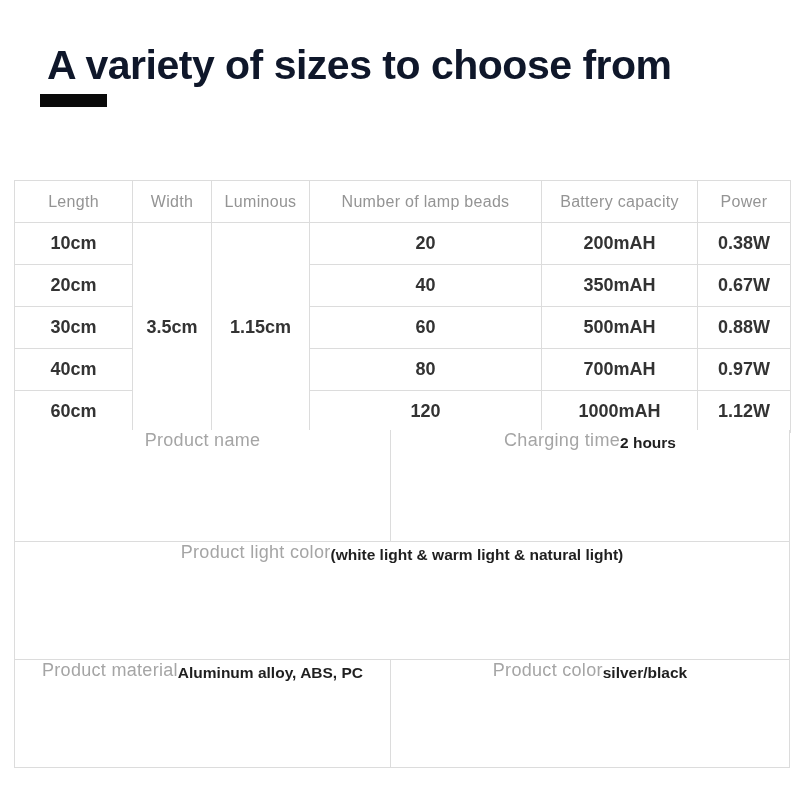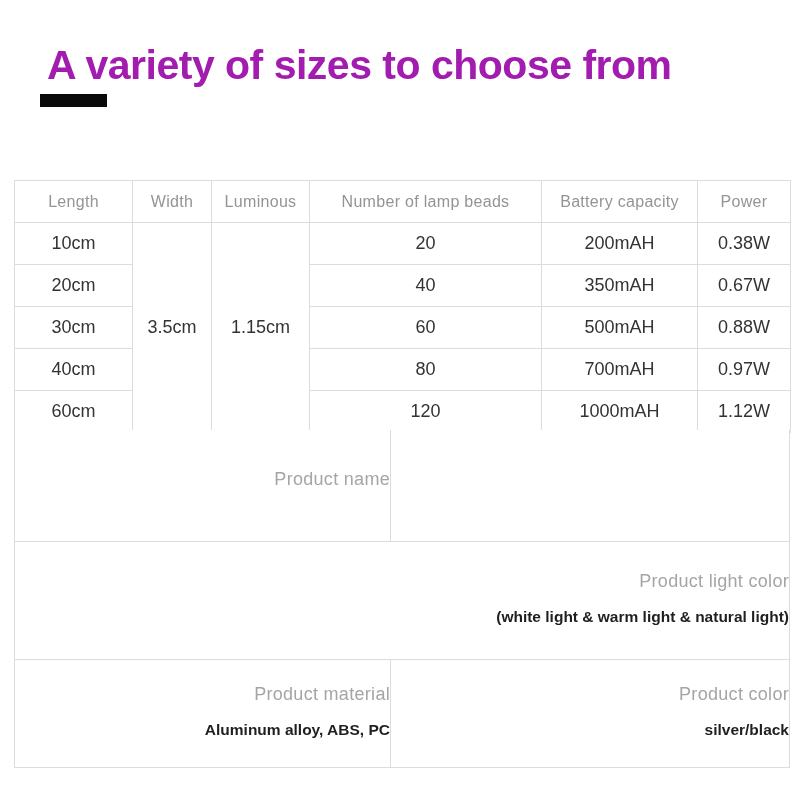--- a/index.html
+++ b/index.html
@@ -8,40 +8,41 @@
     background:#ffffff;
     font-family:"Liberation Sans", sans-serif;
     position:relative;
     overflow:hidden;
   }
   .page-title {
     position:absolute; left:47px; top:42px;
     margin:0;
     font-size:41px; font-weight:700;
     letter-spacing:-0.5px;
-    color:#a21caf;
+    color:#0f172a;
     white-space:nowrap;
   }
   .title-bar {
     position:absolute; left:40px; top:94px;
     width:67px; height:13px;
     background:#0a0a0a;
   }
   table.spec-table {
     position:absolute; left:14px; top:180px;
     width:776px;
     border-collapse:collapse;
     table-layout:fixed;
   }
   .spec-table th, .spec-table td {
     border:1px solid #dcdcdc;
     text-align:center;
     vertical-align:middle;
     padding:0;
     background:#ffffff;
+    font-weight:bold;
   }
   .spec-table th {
     height:41px;
     font-weight:400;
     color:#949494;
     font-size:16px;
     letter-spacing:0.3px;
   }
   .spec-table td {
     height:41px;
@@ -58,22 +59,22 @@
     border-left:1px solid #dcdcdc;
     border-right:1px solid #dcdcdc;
     border-bottom:1px solid #dcdcdc;
     background:#ffffff;
   }
   .band-1 { height:112px; }
   .band-2 { height:118px; }
   .band-3 { height:108px; }
   .band .cell {
     display:flex;
-    flex-direction:column;
-    align-items:flex-end;
+    flex-direction:row;
+    align-items:flex-start;
     justify-content:center;
     box-sizing:border-box;
   }
   .cell.left {
     width:376px;
     border-right:1px solid #dcdcdc;
   }
   .cell.right { flex:1; }
   .band-label {
     color:#a5a5a5;
@@ -148,20 +149,24 @@
     </tr>
   </tbody>
 </table>
 
 <div class="info-sections">
 
   <div class="band band-1">
     <div class="cell left">
       <div class="band-label">Product name</div>
     </div>
+    <div class="cell right">
+      <div class="band-label">Charging time</div>
+      <div class="band-line">2 hours</div>
+    </div>
   </div>
 
   <div class="band band-2">
     <div class="cell right">
       <div class="band-label">Product light color</div>
       <div class="band-line">(white light &amp; warm light &amp; natural light)</div>
     </div>
   </div>
 
   <div class="band band-3">

